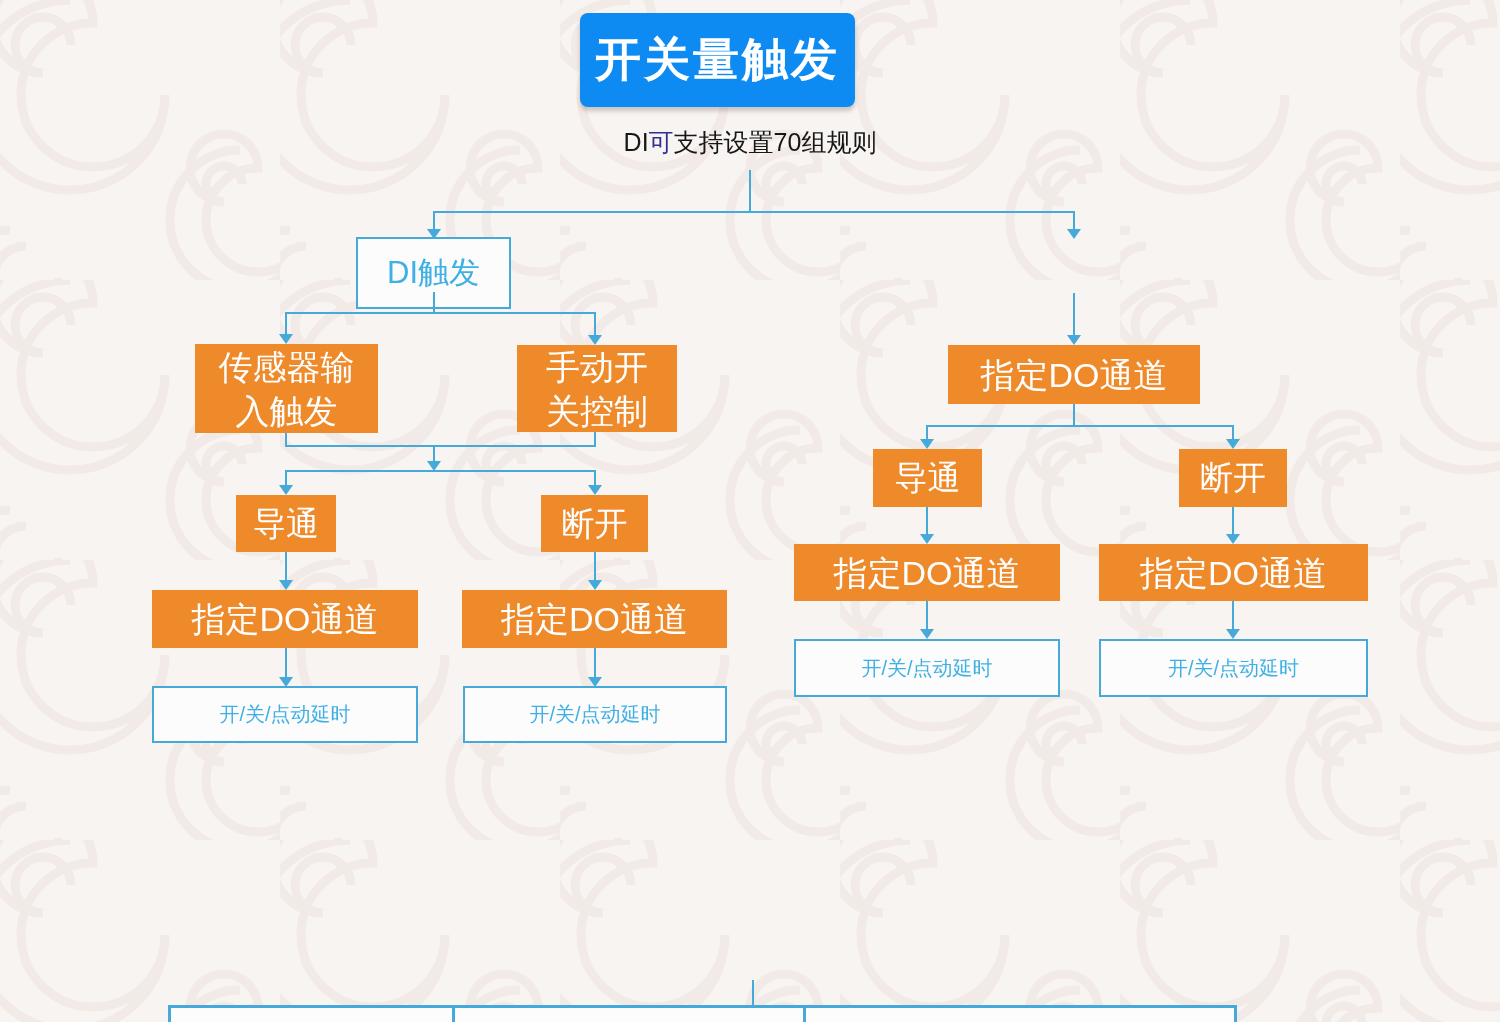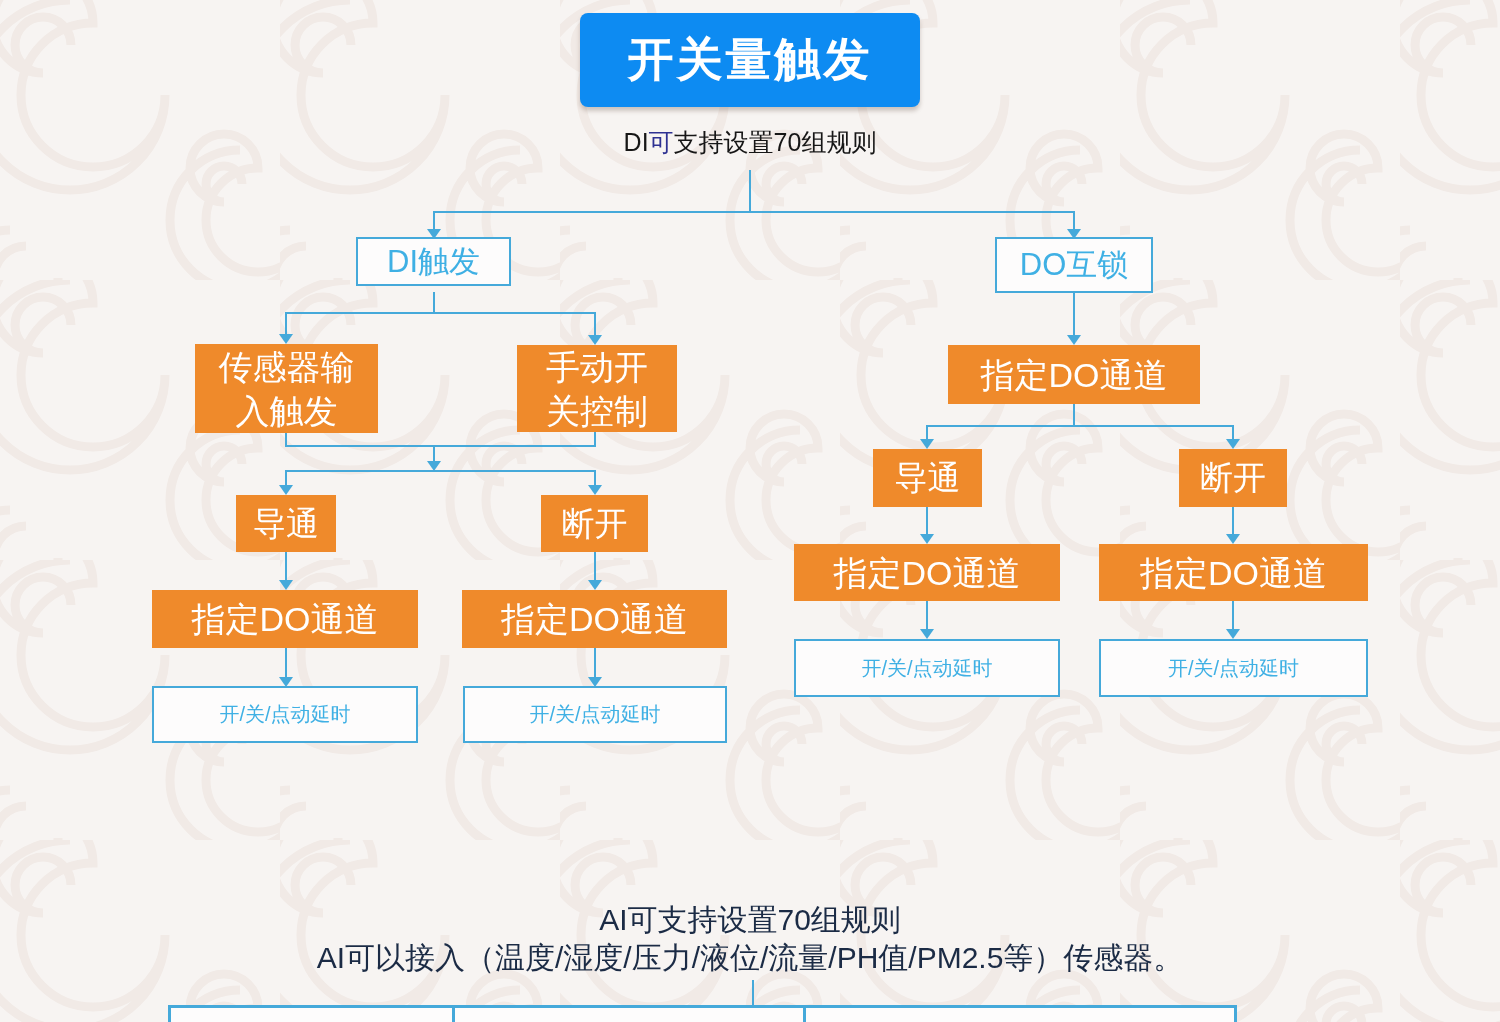--- a/index.html
+++ b/index.html
@@ -64,34 +64,34 @@
         <g style="fill:none;stroke:var(--bg-pattern,#f1eae6);stroke-width:9;">
           <path d="M70 0 a95 95 0 1 0 95 95 a72 72 0 1 1 -72 -72 a50 50 0 1 0 -50 50 a28 28 0 1 1 28 -28"></path>
           <path d="M240 150 a70 70 0 1 0 70 70 a52 52 0 1 1 -52 -52 a34 34 0 1 0 -34 34 a18 18 0 1 1 18 -18"></path>
           <path d="M10 230 a48 48 0 1 0 48 48 a32 32 0 1 1 -32 -32"></path>
         </g>
       </pattern>
     </defs>
     <rect width="1500" height="1022" fill="url(#swirl)"></rect>
   </svg>
 
-  <div class="titlebox" style="left:580px;top:13px;width:340px;height:94px;font-family:Liberation Mono, monospace;">开关量触发</div>
+  <div class="titlebox" style="left:580px;top:13px;width:275px;height:94px;font-family:Liberation Mono, monospace;">开关量触发</div>
 
   <div class="subtitle" style="top:126px;">
     <span>DI</span><span class="accent">可</span><span>支持设置70组规则</span>
   </div>
 
   <div class="vl" style="left:749px;top:170px;height:42px;"></div>
   <div class="hl" style="left:433px;top:211px;width:642px;"></div>
   <div class="vl" style="left:433px;top:211px;height:19px;"></div>
   <div class="arr" style="left:427px;top:229px;"></div>
   <div class="vl" style="left:1073px;top:211px;height:19px;"></div>
   <div class="arr" style="left:1067px;top:229px;"></div>
 
-  <div class="node lnode" style="left:356px;top:237px;width:155px;height:49px;">DI触发</div>
+  <div class="node lnode" style="left:356px;top:237px;width:155px;height:72px;">DI触发</div>
 
   <div class="vl" style="left:433px;top:292px;height:21px;"></div>
   <div class="hl" style="left:285px;top:312px;width:310px;"></div>
   <div class="vl" style="left:285px;top:312px;height:23px;"></div>
   <div class="arr" style="left:279px;top:334px;"></div>
   <div class="vl" style="left:594px;top:312px;height:23px;"></div>
   <div class="arr" style="left:588px;top:335px;"></div>
 
   <div class="node onode" style="left:195px;top:344px;width:183px;height:89px;">
     <div>传感器输</div>
@@ -125,21 +125,20 @@
   <div class="node onode" style="left:462px;top:590px;width:265px;height:58px;">指定DO通道</div>
 
   <div class="vl" style="left:285px;top:648px;height:29px;"></div>
   <div class="arr" style="left:279px;top:677px;"></div>
   <div class="vl" style="left:594px;top:648px;height:29px;"></div>
   <div class="arr" style="left:588px;top:677px;"></div>
 
   <div class="node lnode delay" style="left:152px;top:686px;width:266px;height:57px;">开/关/点动延时</div>
   <div class="node lnode delay" style="left:463px;top:686px;width:264px;height:57px;">开/关/点动延时</div>
 
-  <div class="node lnode" style="left:995px;top:237px;width:158px;height:56px;">DO互锁</div>
 
   <div class="vl" style="left:1073px;top:293px;height:42px;"></div>
   <div class="arr" style="left:1067px;top:335px;"></div>
 
   <div class="node onode" style="left:948px;top:345px;width:252px;height:59px;">指定DO通道</div>
 
   <div class="vl" style="left:1073px;top:404px;height:22px;"></div>
   <div class="hl" style="left:926px;top:425px;width:308px;"></div>
   <div class="vl" style="left:926px;top:425px;height:14px;"></div>
   <div class="arr" style="left:920px;top:439px;"></div>
@@ -159,24 +158,20 @@
 
   <div class="vl" style="left:926px;top:601px;height:28px;"></div>
   <div class="arr" style="left:920px;top:629px;"></div>
   <div class="vl" style="left:1232px;top:601px;height:28px;"></div>
   <div class="arr" style="left:1226px;top:629px;"></div>
 
   <div class="node lnode delay" style="left:794px;top:639px;width:266px;height:58px;">开/关/点动延时</div>
   <div class="node lnode delay" style="left:1099px;top:639px;width:269px;height:58px;">开/关/点动延时</div>
 
 
-  <div class="analog-text" style="top:901px;">
-    <div>AI可支持设置70组规则</div>
-    <div>AI可以接入（温度/湿度/压力/液位/流量/PH值/PM2.5等）传感器。</div>
-  </div>
 
   <div class="vl" style="left:752px;top:980px;height:26px;"></div>
 
   <div class="stub" style="left:168px;top:1005px;width:287px;height:60px;"></div>
   <div class="stub" style="left:452px;top:1005px;width:354px;height:60px;"></div>
   <div class="stub" style="left:803px;top:1005px;width:434px;height:60px;"></div>
 
 </div>
 
 </body></html>

